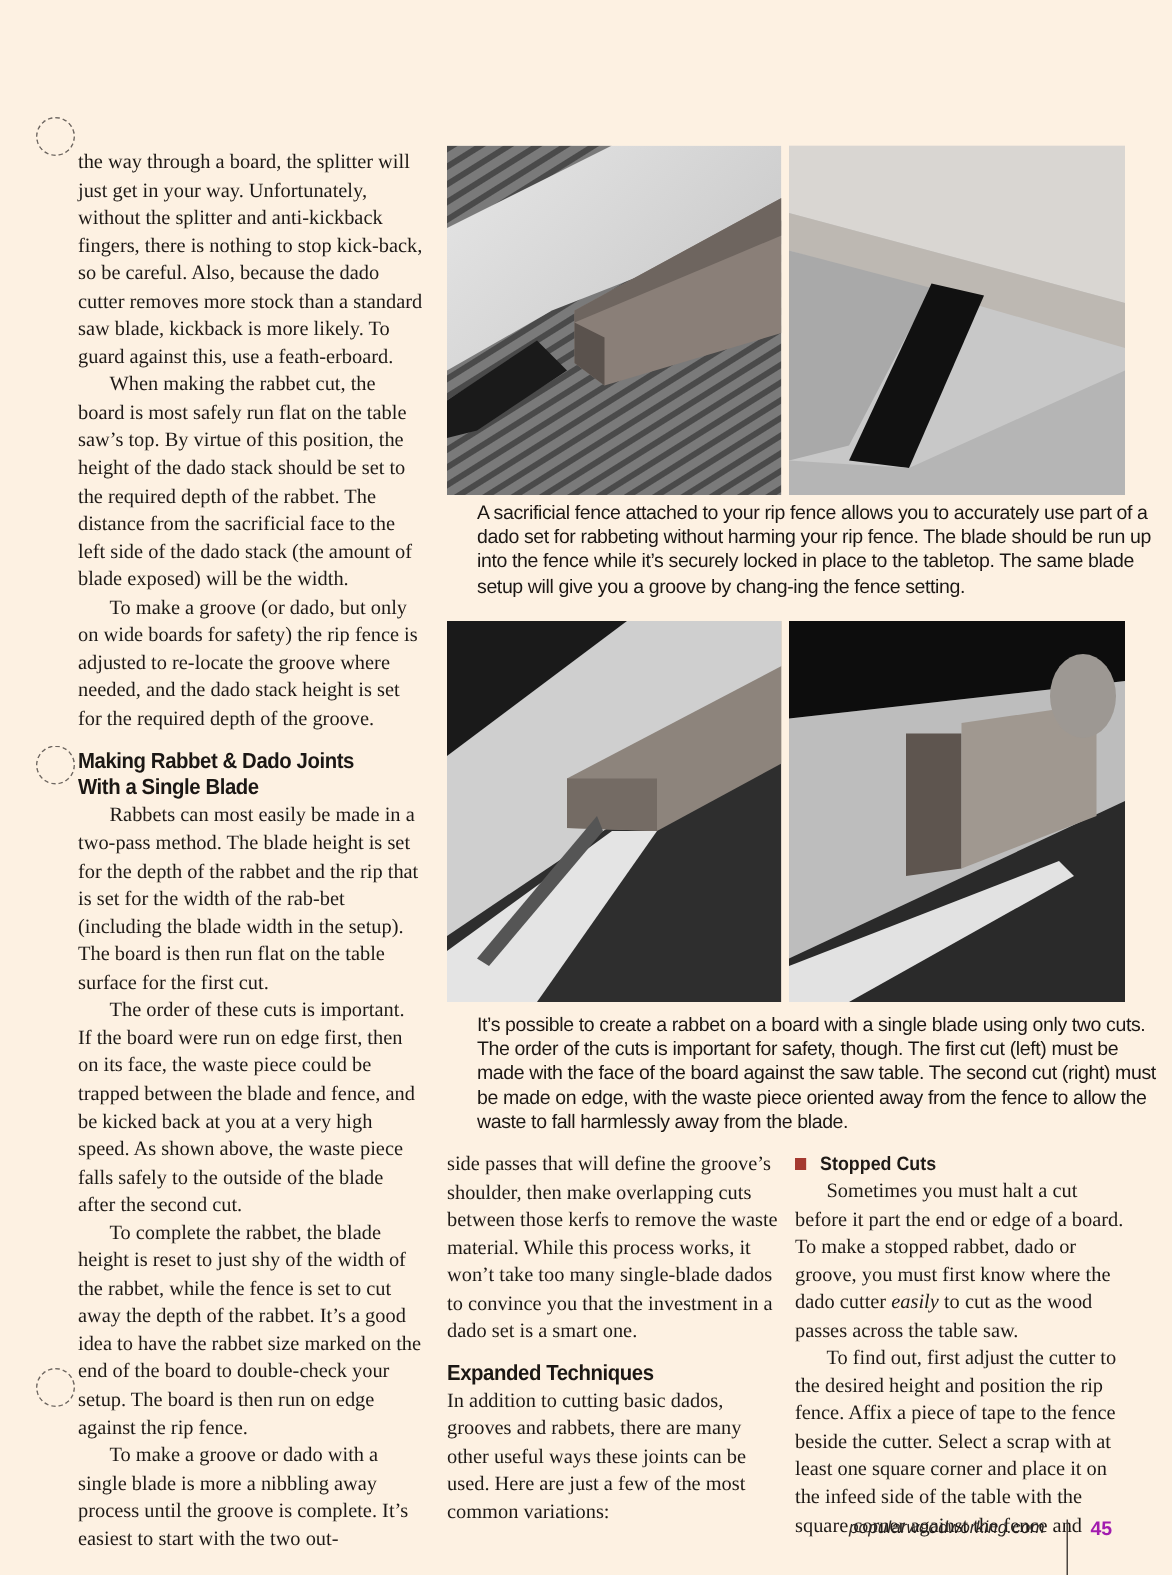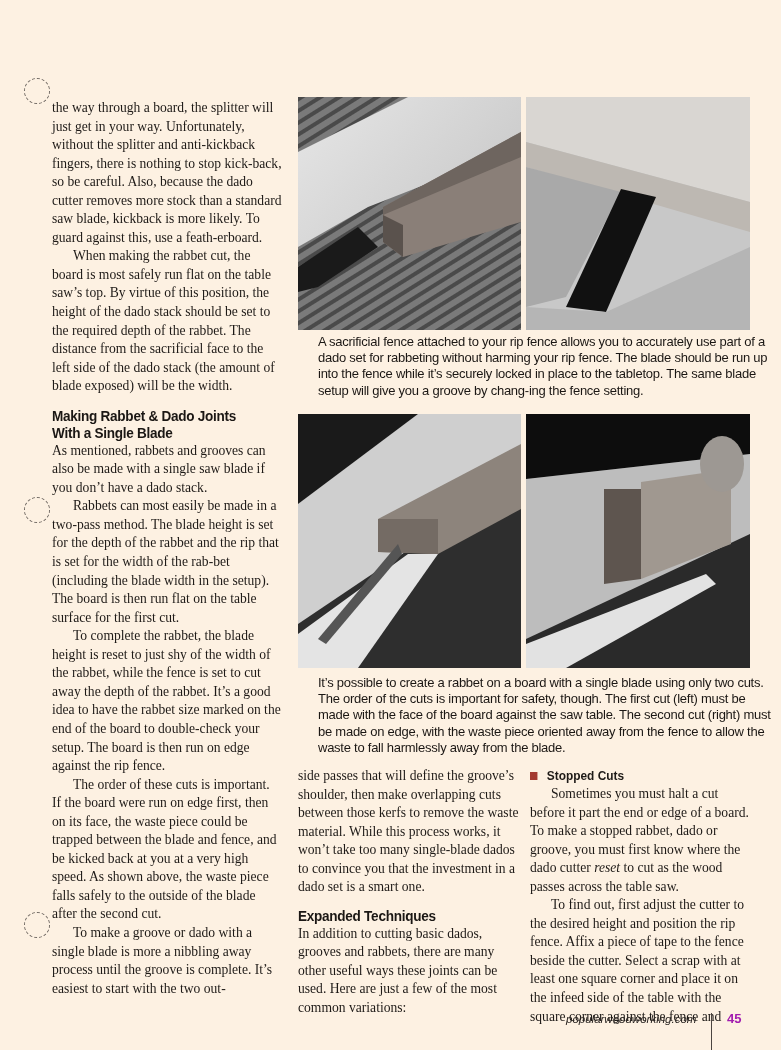--- a/index.html
+++ b/index.html
@@ -65,28 +65,28 @@
 </head>
 <body>
 
 <div class="punch" style="top:78px;"></div>
 <div class="punch" style="top:497px;"></div>
 <div class="punch" style="top:912px;"></div>
 
 <div class="col col1">
   <p>the way through a board, the splitter will just get in your way. Unfortunately, without the splitter and anti-kickback fingers, there is nothing to stop kick-back, so be careful. Also, because the dado cutter removes more stock than a standard saw blade, kickback is more likely. To guard against this, use a feath-erboard.</p>
   <p class="ind">When making the rabbet cut, the board is most safely run flat on the table saw’s top. By virtue of this position, the height of the dado stack should be set to the required depth of the rabbet. The distance from the sacrificial face to the left side of the dado stack (the amount of blade exposed) will be the width.</p>
+  <p class="ind">To make a groove (or dado, but only on wide boards for safety) the rip fence is adjusted to re-locate the groove where needed, and the dado stack height is set for the required depth of the groove.</p>
   <h3 style="margin-top:12px;">
     <span>Making Rabbet &amp; Dado Joints</span><br>
     <span>With a Single Blade</span>
   </h3>
-  <p>As mentioned, rabbets and grooves can also be made with a single saw blade if you don’t have a dado stack.</p>
   <p class="ind">Rabbets can most easily be made in a two-pass method. The blade height is set for the depth of the rabbet and the rip that is set for the width of the rab-bet (including the blade width in the setup). The board is then run flat on the table surface for the first cut.</p>
+  <p class="ind">The order of these cuts is important. If the board were run on edge first, then on its face, the waste piece could be trapped between the blade and fence, and be kicked back at you at a very high speed. As shown above, the waste piece falls safely to the outside of the blade after the second cut.</p>
   <p class="ind">To complete the rabbet, the blade height is reset to just shy of the width of the rabbet, while the fence is set to cut away the depth of the rabbet. It’s a good idea to have the rabbet size marked on the end of the board to double-check your setup. The board is then run on edge against the rip fence.</p>
-  <p class="ind">The order of these cuts is important. If the board were run on edge first, then on its face, the waste piece could be trapped between the blade and fence, and be kicked back at you at a very high speed. As shown above, the waste piece falls safely to the outside of the blade after the second cut.</p>
   <p class="ind">To make a groove or dado with a single blade is more a nibbling away process until the groove is complete. It’s easiest to start with the two out-</p>
 </div>
 
 <div class="photo" style="left:298px; top:97px; width:223px; height:233px;">
   <svg viewBox="0 0 223 233" preserveAspectRatio="none">
     <defs>
       <linearGradient id="g1" x1="0" y1="0" x2="1" y2="1">
         <stop offset="0" stop-color="#e6e6e6"></stop>
           <stop offset="1" stop-color="#bdbdbd"></stop>
       </linearGradient>
@@ -143,19 +143,19 @@
 <div class="col col2">
   <p>side passes that will define the groove’s shoulder, then make overlapping cuts between those kerfs to remove the waste material. While this process works, it won’t take too many single-blade dados to convince you that the investment in a dado set is a smart one.</p>
   <h3 style="margin-top:11px;">Expanded Techniques</h3>
   <p>In addition to cutting basic dados, grooves and rabbets, there are many other useful ways these joints can be used. Here are just a few of the most common variations:</p>
 </div>
 
 <div class="col col3">
   <h4>
     <span class="bullet"></span><span>Stopped Cuts</span>
   </h4>
-  <p class="ind"><span>Sometimes you must halt a cut before it part the end or edge of a board. To make a stopped rabbet, dado or groove, you must first know where the dado cutter </span><em>reset</em><span> to cut as the wood passes across the table saw.</span></p>
+  <p class="ind"><span>Sometimes you must halt a cut before it part the end or edge of a board. To make a stopped rabbet, dado or groove, you must first know where the dado cutter </span><em>easily</em><span> to cut as the wood passes across the table saw.</span></p>
   <p class="ind">To find out, first adjust the cutter to the desired height and position the rip fence. Affix a piece of tape to the fence beside the cutter. Select a scrap with at least one square corner and place it on the infeed side of the table with the square corner against the fence and</p>
 </div>
 
 <div class="footer-site">popularwoodworking.com</div>
 <div class="footer-rule"></div>
 <div class="page-num">45</div>
 
 </body></html>

